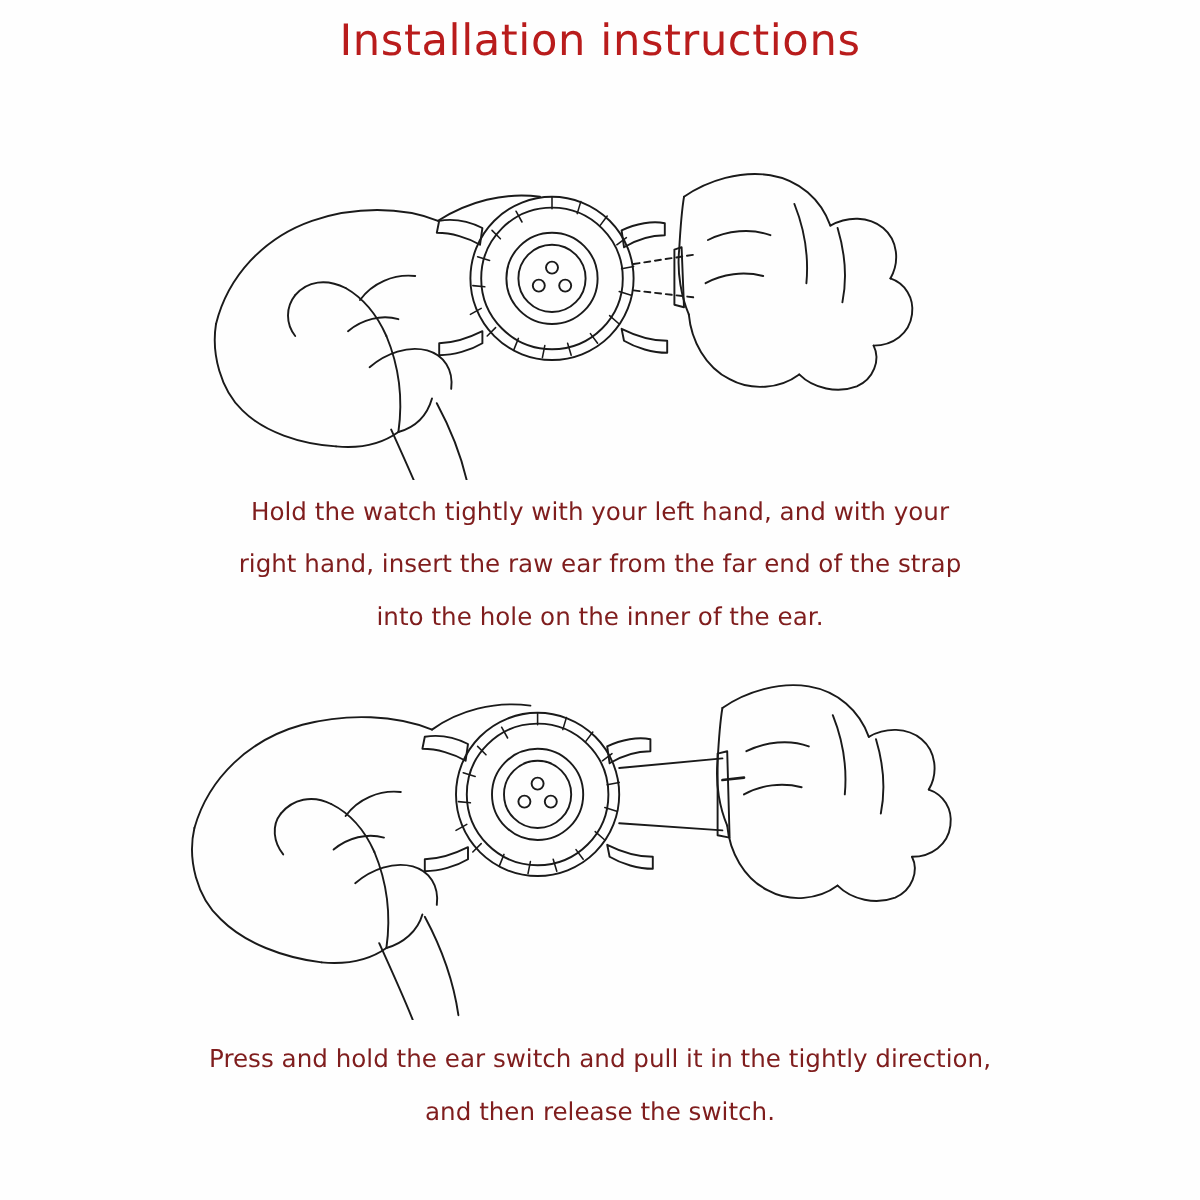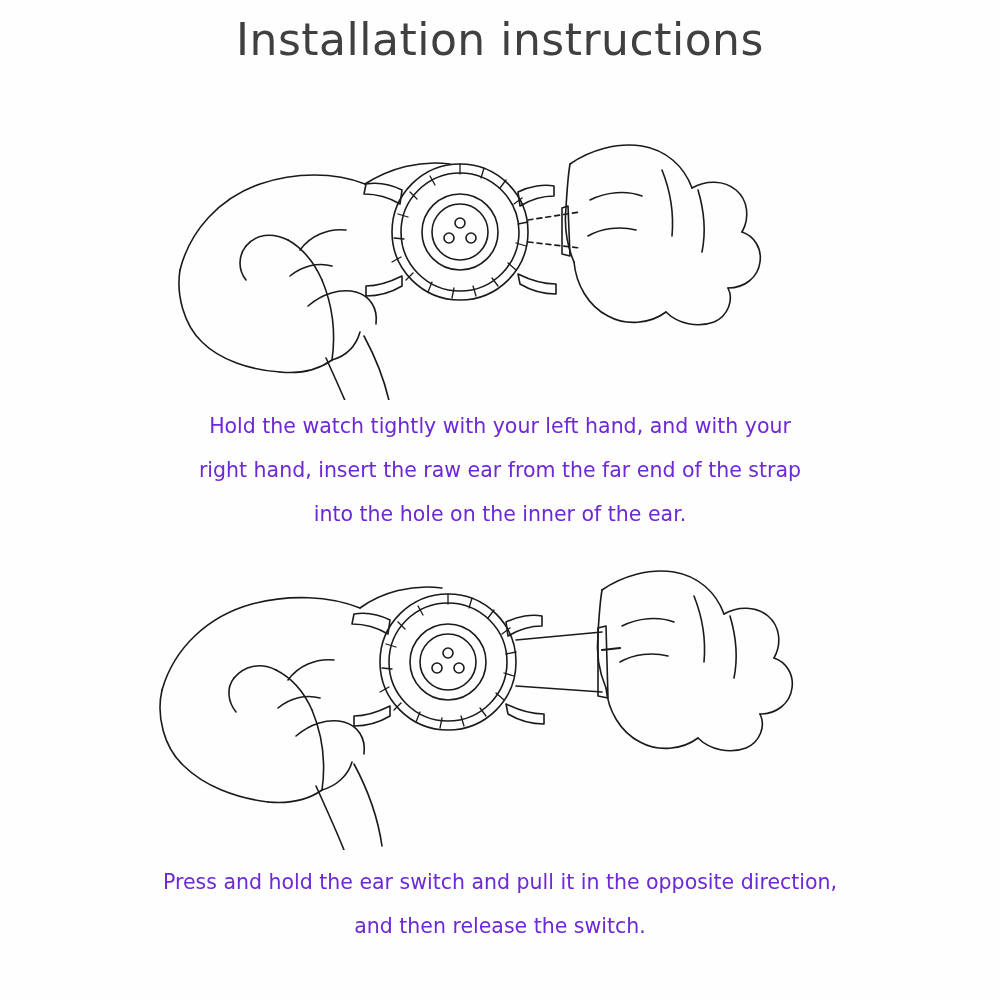--- a/index.html
+++ b/index.html
@@ -20,24 +20,24 @@
     height: 1000px;
     position: relative;
     background: #fefefe;
   }
   .title {
     position: absolute;
     top: 14px;
     left: 0;
     width: 1000px;
     text-align: center;
-    font-size: 44px;
+    font-size: 36px;
     font-weight: 400;
     letter-spacing: 0.5px;
-    color: #404040;
+    color: #b91c1c;
     font-family: "DejaVu Sans", sans-serif;
   }
   .step {
     position: absolute;
     left: 0;
     width: 1000px;
   }
   .step-1 { top: 80px; }
   .step-2 { top: 520px; }
 
@@ -49,21 +49,21 @@
   .illustration svg {
     display: block;
     margin: 0 auto;
   }
   .caption {
     width: 760px;
     margin: 0 auto;
     text-align: center;
     font-size: 20.5px;
     line-height: 44px;
-    color: #6d28d9;
+    color: #7f1d1d;
     font-family: "DejaVu Sans", sans-serif;
   }
   .caption-line { display: block; white-space: nowrap; }
 
   .step-1 .caption { margin-top: 4px; }
   .step-2 .caption { margin-top: 20px; }
 </style>
 </head>
 <body>
 
@@ -236,18 +236,18 @@
           <path d="M580 96 C 586 116, 588 138, 584 158"></path>
         </g>
 
         <g>
           <path d="M166 266 C 176 288, 186 310, 194 330"></path>
           <path d="M204 244 C 218 270, 228 298, 232 326"></path>
         </g>
       </svg>
     </div>
     <div class="caption">
-      <span class="caption-line">Press and hold the ear switch and pull it in the opposite direction,</span>
+      <span class="caption-line">Press and hold the ear switch and pull it in the tightly direction,</span>
       <span class="caption-line">and then release the switch.</span>
     </div>
   </div>
 
 </div>
 
 </body></html>

